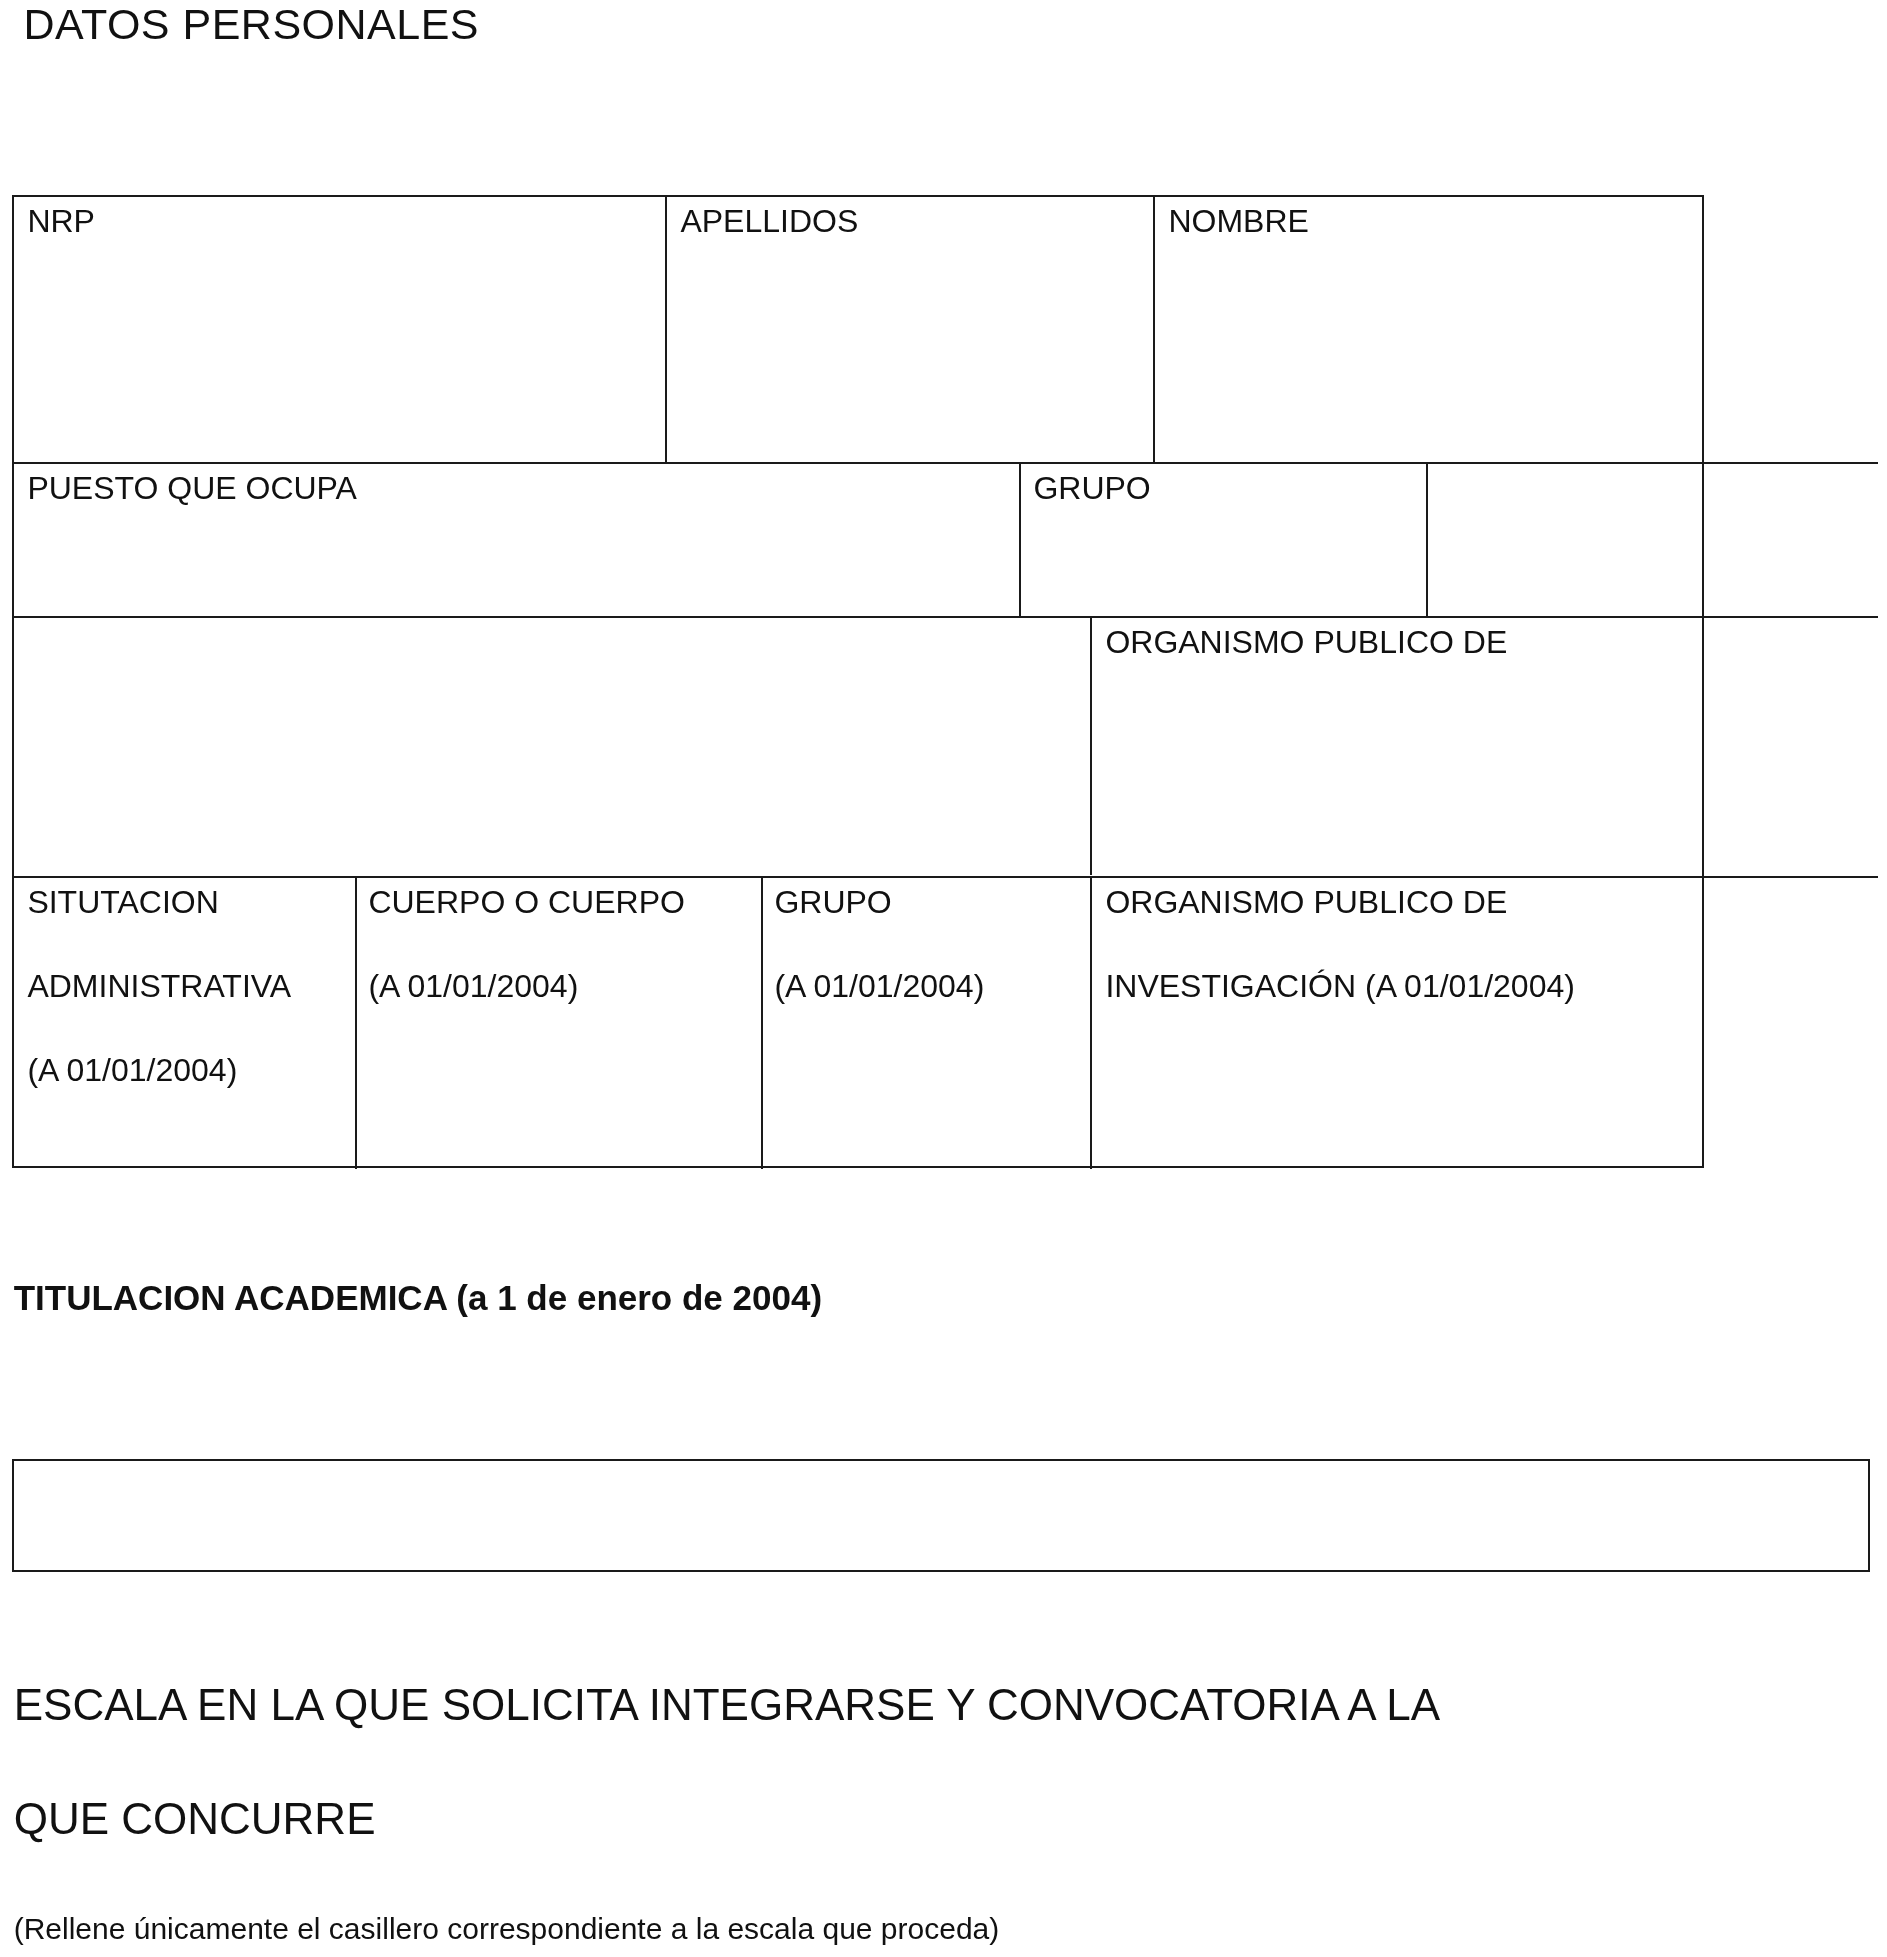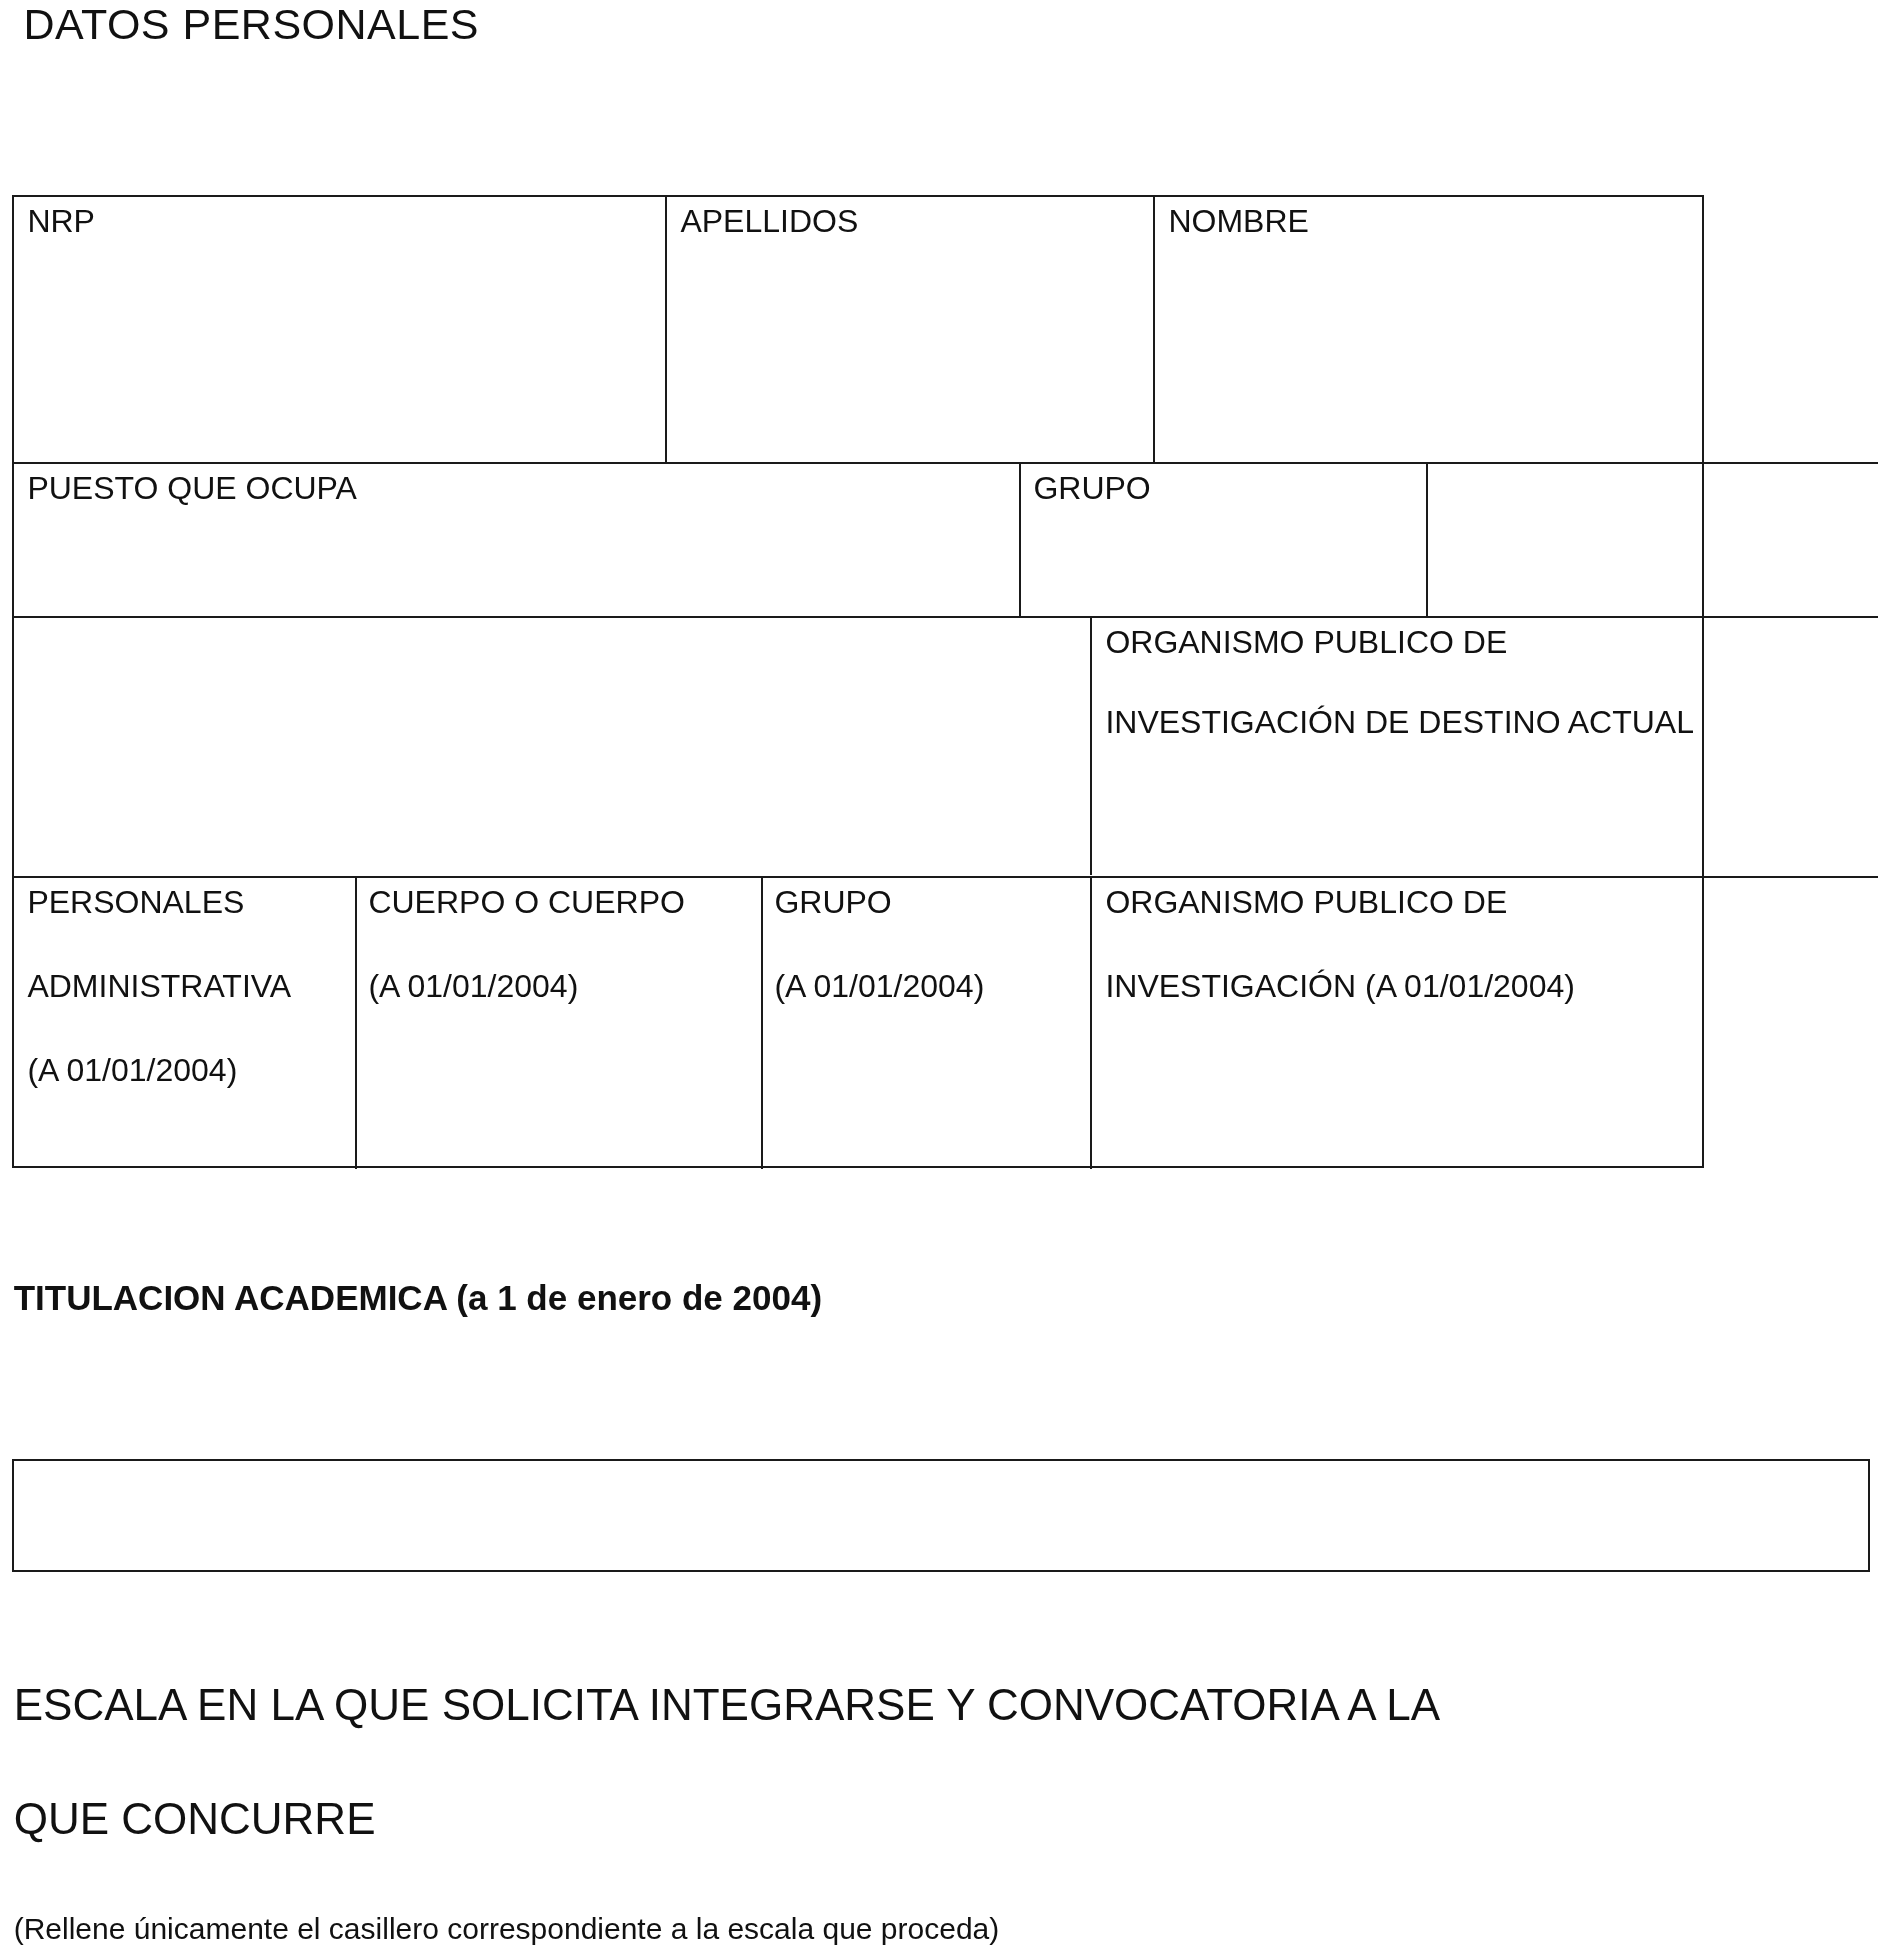--- a/index.html
+++ b/index.html
@@ -76,25 +76,24 @@
   <div class="cell" style="left:1006px; top:267px; width:406px; height:152px;">
     <span class="ln">GRUPO</span>
   </div>
 
   <div class="cell" style="left:1078px; top:421px; width:786px; height:257px;">
     <span class="ln justify3">
       <span>ORGANISMO</span>
       <span>PUBLICO</span>
       <span>DE</span>
     </span>
-    <span class="ln" style="margin-top:43px;">INVESTIGACIÓN DE DESTINO ACTUAL</span>
   </div>
 
   <div class="cell" style="left:0; top:681px; width:341px; height:291px;">
-    <span class="ln">PERSONALES</span>
+    <span class="ln">SITUTACION</span>
     <span class="ln" style="margin-top:47px;">ADMINISTRATIVA</span>
     <span class="ln" style="margin-top:47px;">(A 01/01/2004)</span>
   </div>
   <div class="cell" style="left:343px; top:681px; width:404px; height:291px; padding-left:11.7px;">
     <span class="ln justify3" style="padding-right:2px;">
       <span>CUERPO</span>
       <span>O</span>
       <span>CUERPO</span>
     </span>
     <span class="ln" style="margin-top:47px;">(A 01/01/2004)</span>

